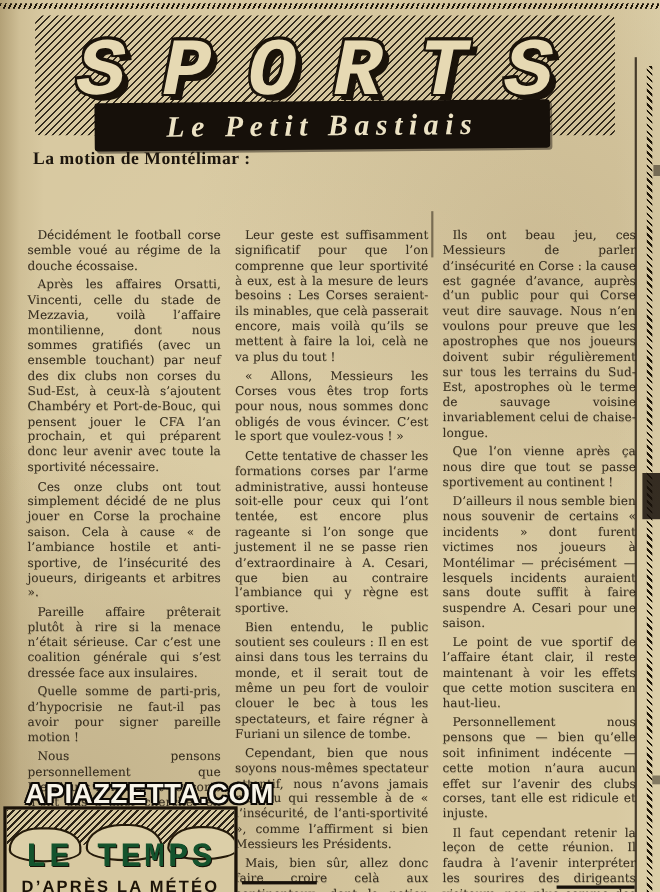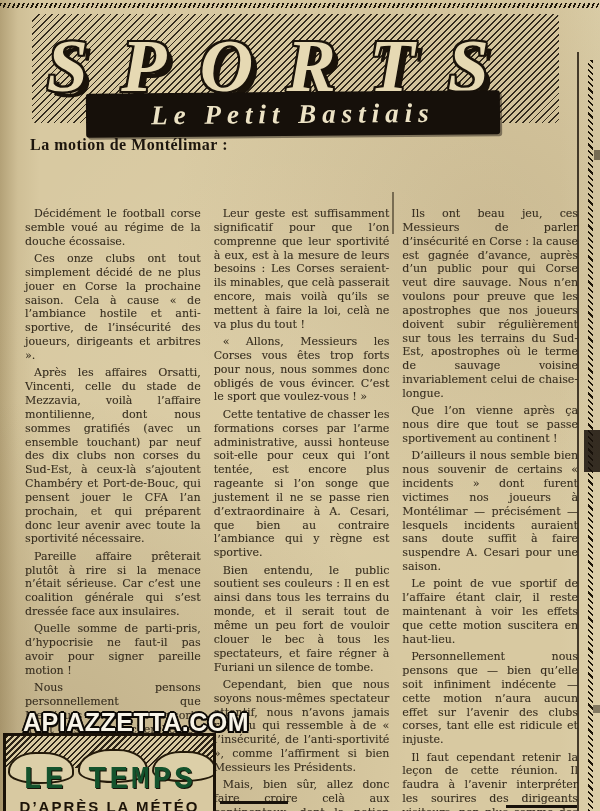--- a/index.html
+++ b/index.html
@@ -27,22 +27,22 @@
   .col-divider{position:absolute;left:392px;top:192px;width:1.5px;height:42px;background:rgba(48,38,24,.55);}
   .rule-col2{position:absolute;left:220px;top:801px;width:68px;height:3px;background:#17110a;}
   .rule-col3{position:absolute;left:506px;top:805px;width:71px;height:3px;background:#17110a;}
   
   .masthead-band{
     position:absolute;left:32px;top:14px;width:527px;height:109px;
     background:repeating-linear-gradient(135deg,rgba(28,21,11,.88) 0 1.3px,rgba(216,201,161,.05) 1.3px 4.6px);
     border-radius:4px;
   }
   .sports-title{
-    position:absolute;left:0;top:-4px;width:100%;
-    font-family:Liberation Serif, serif;
+    position:absolute;left:0;top:-4px;width:100%;text-align:center;
+    font-family:Liberation Mono, monospace;
     font-style:italic;font-weight:900;font-size:74px;line-height:112px;
     letter-spacing:.45em;padding-left:.2em;box-sizing:border-box;
     color:#e6d9b3;
     text-shadow:2px 0 #1a130a,-2px 0 #1a130a,0 2px #1a130a,0 -2px #1a130a,
       2px 2px #1a130a,-2px -2px #1a130a,2px -2px #1a130a,-2px 2px #1a130a,
       6px 6px 0 #1a130a;
   }
   .name-banner{
     position:absolute;left:86px;top:92px;width:414px;height:44px;
     background:#16100a;border-radius:3px;transform:rotate(-.5deg);
@@ -107,22 +107,22 @@
   </div>
   <div class="name-banner">
     <span>Le Petit Bastiais</span>
   </div>
 
   <div class="kicker">La motion de Montélimar :</div>
 
   <div class="columns">
     <div class="col">
       <p>Décidément le football corse semble voué au régime de la douche écossaise.</p>
+      <p>Après les affaires Orsatti, Vincenti, celle du stade de Mezzavia, voilà l’affaire montilienne, dont nous sommes gratifiés (avec un ensemble touchant) par neuf des dix clubs non corses du Sud-Est, à ceux-là s’ajoutent Chambéry et Port-de-Bouc, qui pensent jouer le CFA l’an prochain, et qui préparent donc leur avenir avec toute la sportivité nécessaire.</p>
       <p>Ces onze clubs ont tout simplement décidé de ne plus jouer en Corse la prochaine saison. Cela à cause « de l’ambiance hostile et anti-sportive, de l’insécurité des joueurs, dirigeants et arbitres ».</p>
-      <p>Après les affaires Orsatti, Vincenti, celle du stade de Mezzavia, voilà l’affaire montilienne, dont nous sommes gratifiés (avec un ensemble touchant) par neuf des dix clubs non corses du Sud-Est, à ceux-là s’ajoutent Chambéry et Port-de-Bouc, qui pensent jouer le CFA l’an prochain, et qui préparent donc leur avenir avec toute la sportivité nécessaire.</p>
       <p>Pareille affaire prêterait plutôt à rire si la menace n’était sérieuse. Car c’est une coalition générale qui s’est dressée face aux insulaires.</p>
       <p>Quelle somme de parti-pris, d’hypocrisie ne faut-il pas avoir pour signer pareille motion !</p>
       <p>Nous pensons personnellement que Messieurs Lemaire et consorts n’ont pas à aller chercher en Corse l’anti-sportivité dont ils parlent.</p>
     </div>
     <div class="col">
       <p>Leur geste est suffisamment significatif pour que l’on comprenne que leur sportivité à eux, est à la mesure de leurs besoins : Les Corses seraient-ils minables, que celà passerait encore, mais voilà qu’ils se mettent à faire la loi, celà ne va plus du tout !</p>
       <p>« Allons, Messieurs les Corses vous êtes trop forts pour nous, nous sommes donc obligés de vous évincer. C’est le sport que voulez-vous ! »</p>
       <p>Cette tentative de chasser les formations corses par l’arme administrative, aussi honteuse soit-elle pour ceux qui l’ont tentée, est encore plus rageante si l’on songe que justement il ne se passe rien d’extraordinaire à A. Cesari, que bien au contraire l’ambiance qui y règne est sportive.</p>
       <p>Bien entendu, le public soutient ses couleurs : Il en est ainsi dans tous les terrains du monde, et il serait tout de même un peu fort de vouloir clouer le bec à tous les spectateurs, et faire régner à Furiani un silence de tombe.</p>
       <p>Cependant, bien que nous soyons nous-mêmes spectateur attentif, nous n’avons jamais rien vu qui ressemble à de « l’insécurité, de l’anti-sportivité », comme l’affirment si bien Messieurs les Présidents.</p>

